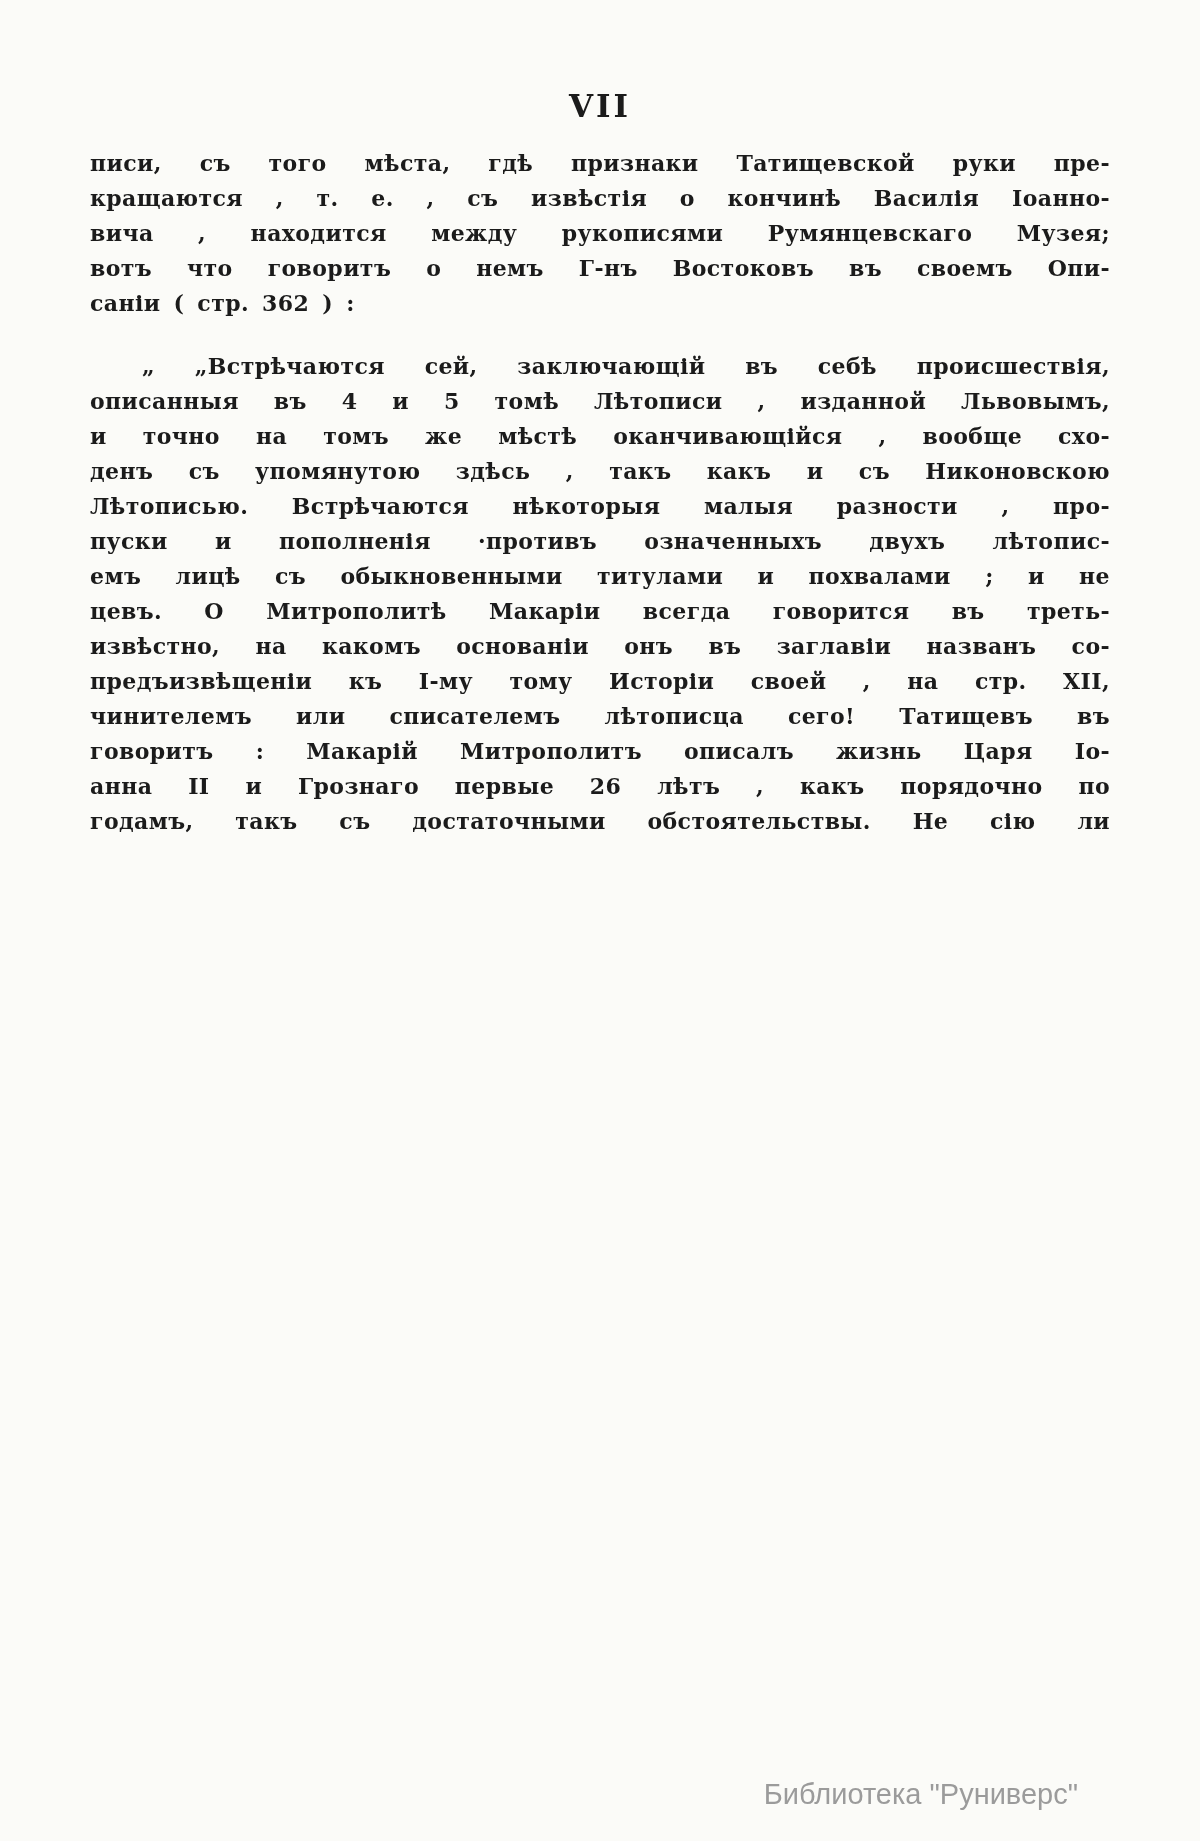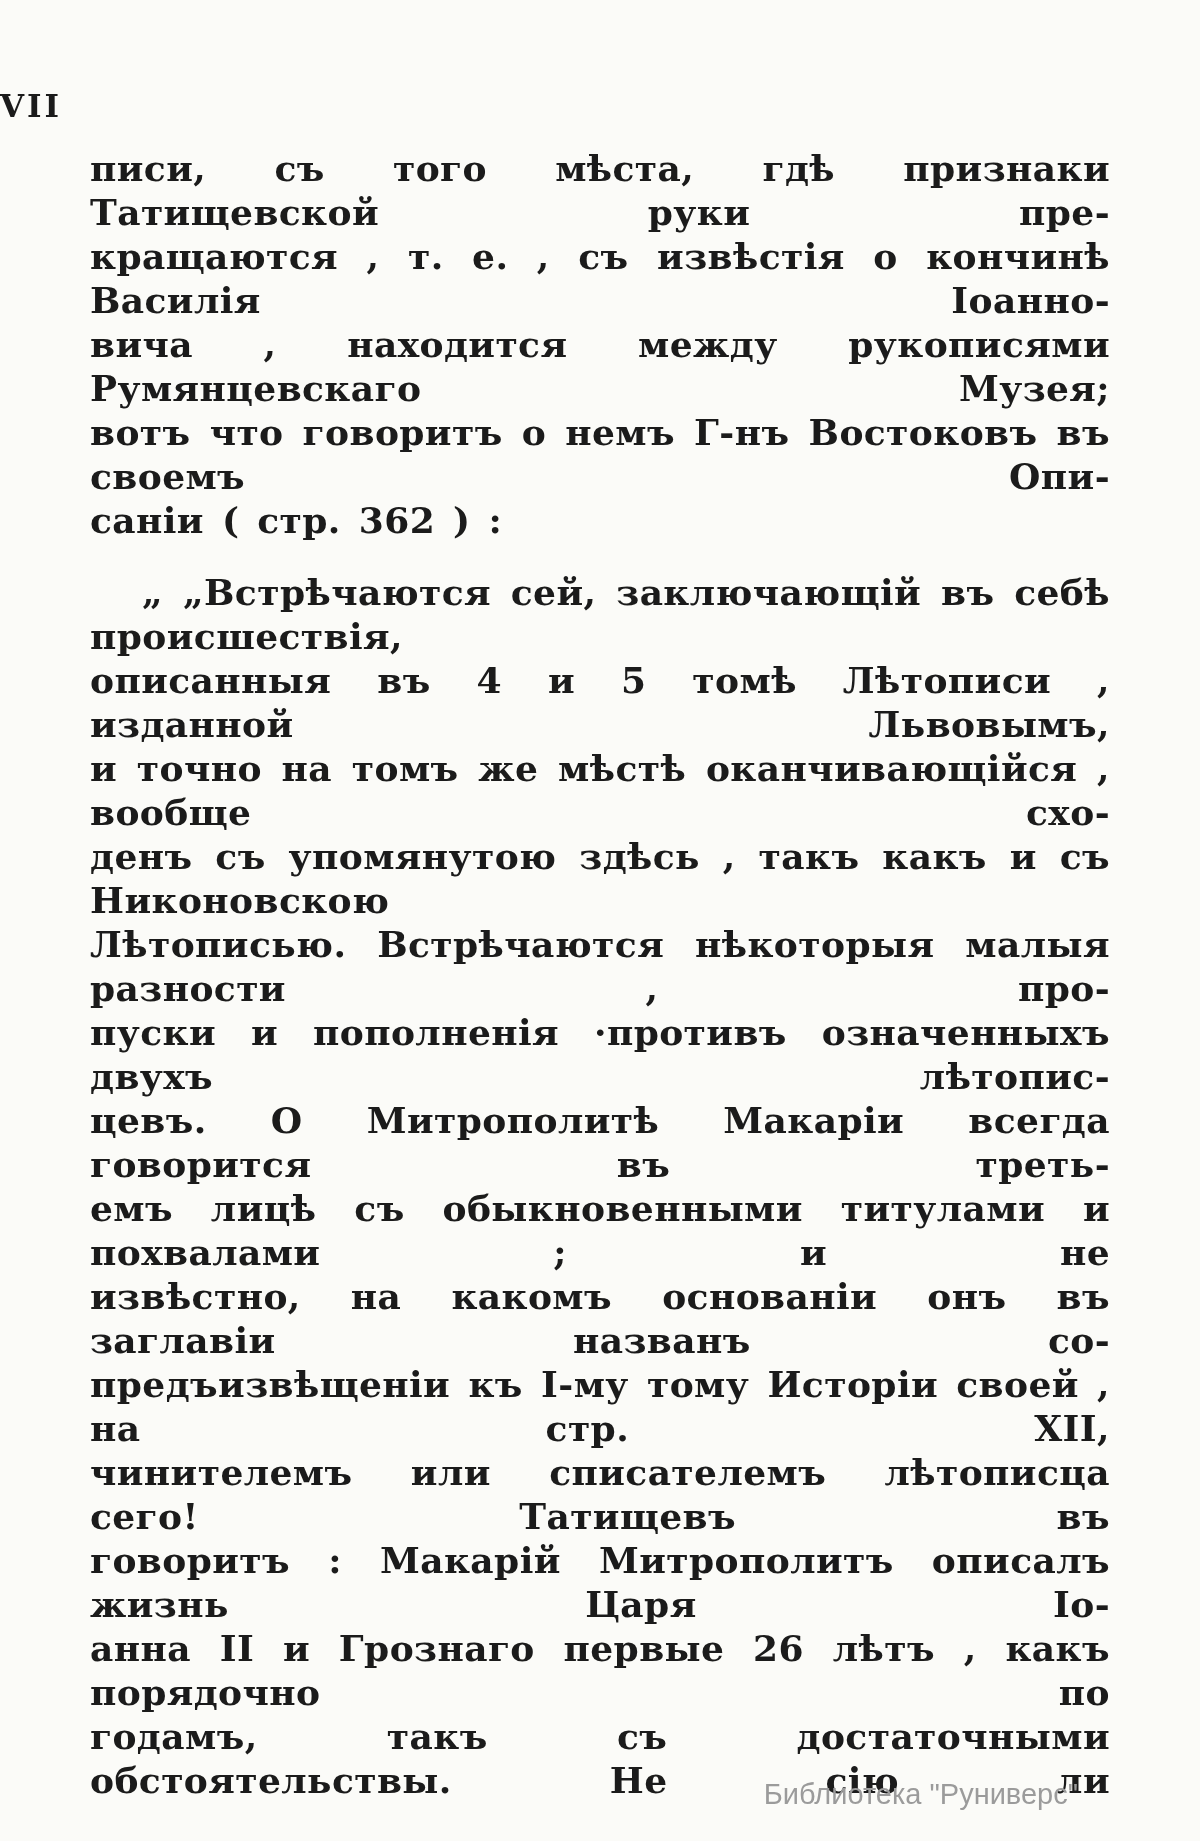--- a/index.html
+++ b/index.html
@@ -16,36 +16,37 @@
     overflow:hidden;
   }
   .page{
     position:relative;
     width:1200px;height:1841px;
     background:var(--paper);
   }
   .pageno{
     position:absolute;
     top:88px;left:0;right:0;
+    text-align:center;
     font-size:31px;
     font-weight:700;
     letter-spacing:3px;
   }
   .body-text{
     position:absolute;
     top:146px;left:90px;
     width:1020px;
   }
   .para{
     margin:0 0 28px 0;
   }
   .line{
-    font-size:36px;
+    font-size:22px;
     font-weight:700;
-    line-height:44px;
+    line-height:35px;
     letter-spacing:0.4px;
     word-spacing:5px;
     text-align:justify;
     text-align-last:justify;
     white-space:normal;
   }
   .line.last{
     text-align-last:left;
   }
   .line.indent{
@@ -77,22 +78,22 @@
         <div class="line">вотъ что говоритъ о немъ Г-нъ Востоковъ въ своемъ Опи-</div>
         <div class="line last">саніи ( стр. 362 ) :</div>
       </div>
       <div class="para">
         <div class="line indent">„ „Встрѣчаются сей, заключающій въ себѣ происшествія,</div>
         <div class="line">описанныя въ 4 и 5 томѣ Лѣтописи , изданной Львовымъ,</div>
         <div class="line">и точно на томъ же мѣстѣ оканчивающійся , вообще схо-</div>
         <div class="line">денъ съ упомянутою здѣсь , такъ какъ и съ Никоновскою</div>
         <div class="line">Лѣтописью. Встрѣчаются нѣкоторыя малыя разности , про-</div>
         <div class="line">пуски и пополненія ·противъ означенныхъ двухъ лѣтопис-</div>
+        <div class="line">емъ лицѣ съ обыкновенными титулами и похвалами ; и не</div>
         <div class="line">цевъ. О Митрополитѣ Макаріи всегда говорится въ треть-</div>
-        <div class="line">емъ лицѣ съ обыкновенными титулами и похвалами ; и не</div>
         <div class="line">извѣстно, на какомъ основаніи онъ въ заглавіи названъ со-</div>
         <div class="line">предъизвѣщеніи къ I-му тому Исторіи своей , на стр. XII,</div>
         <div class="line">чинителемъ или списателемъ лѣтописца сего! Татищевъ въ</div>
         <div class="line"><span class="">говоритъ : </span><span class="it">Макарій Митрополитъ описалъ жизнь Царя Іо-</span></div>
         <div class="line"><span class="it">анна II и Грознаго первые 26 лѣтъ , какъ порядочно по</span></div>
         <div class="line"><span class="it">годамъ, такъ съ достаточными обстоятельствы.</span><span class=""> Не сію ли</span></div>
       </div>
     </main>
   <div class="watermark">Библиотека "Руниверс"</div>
 </div>

